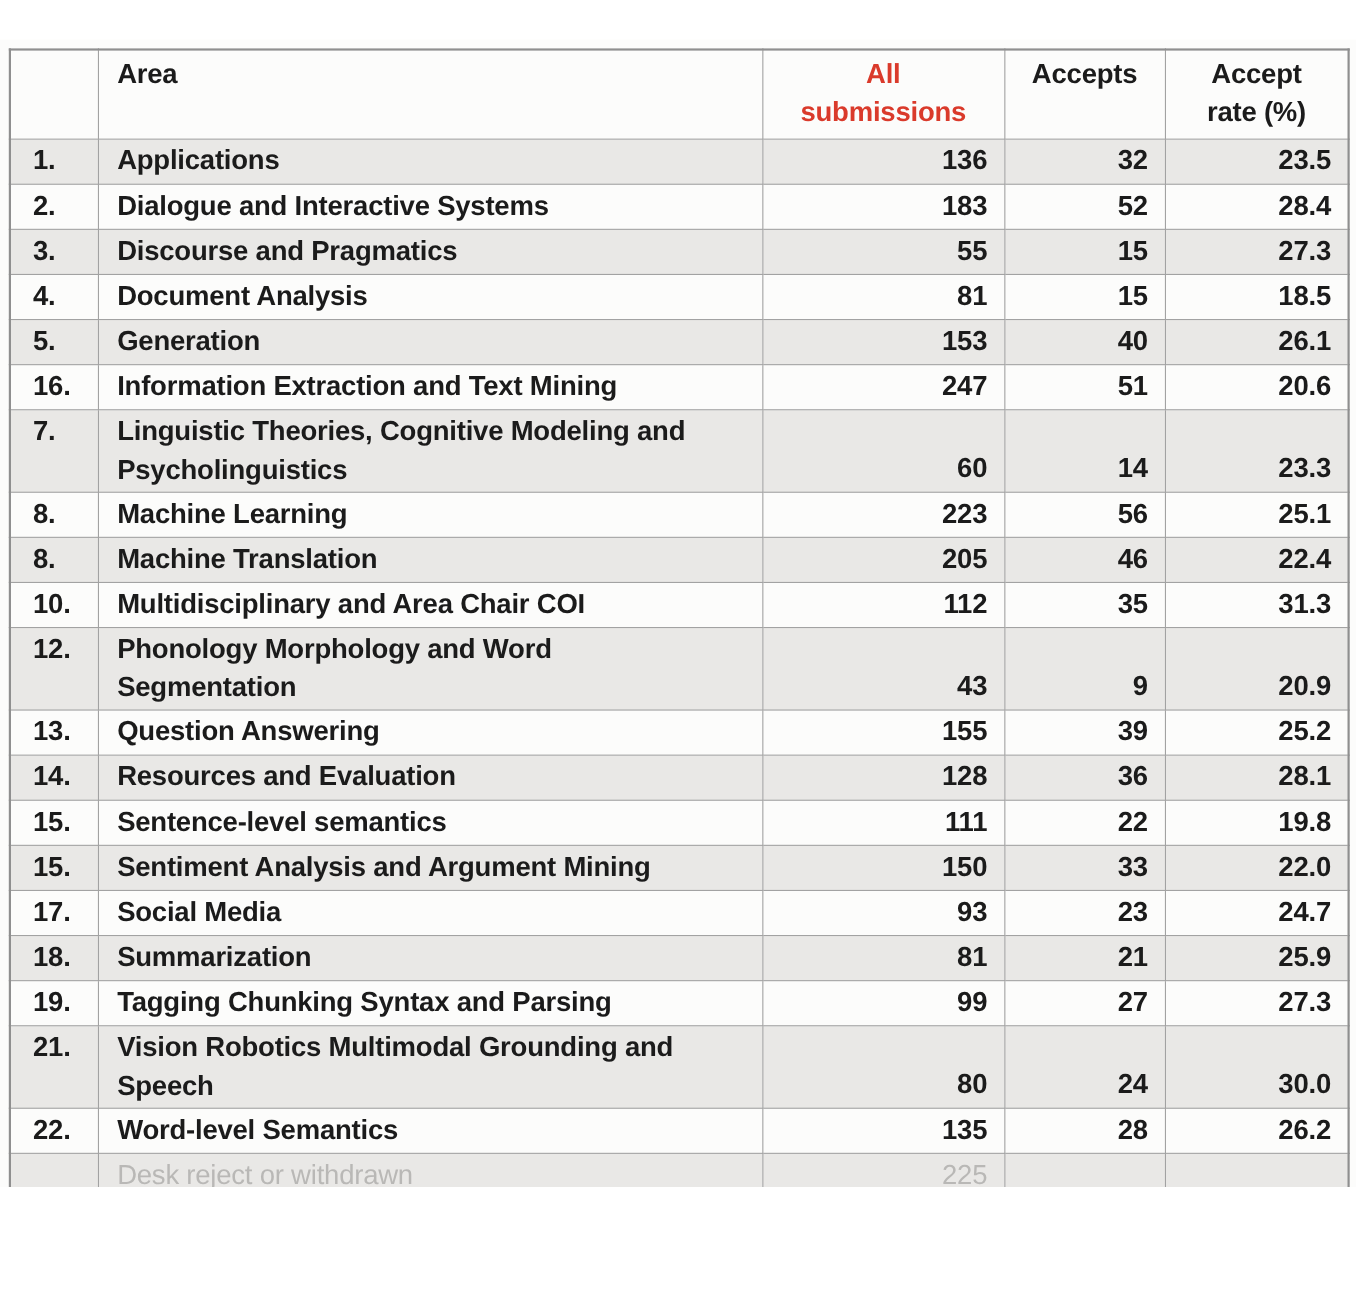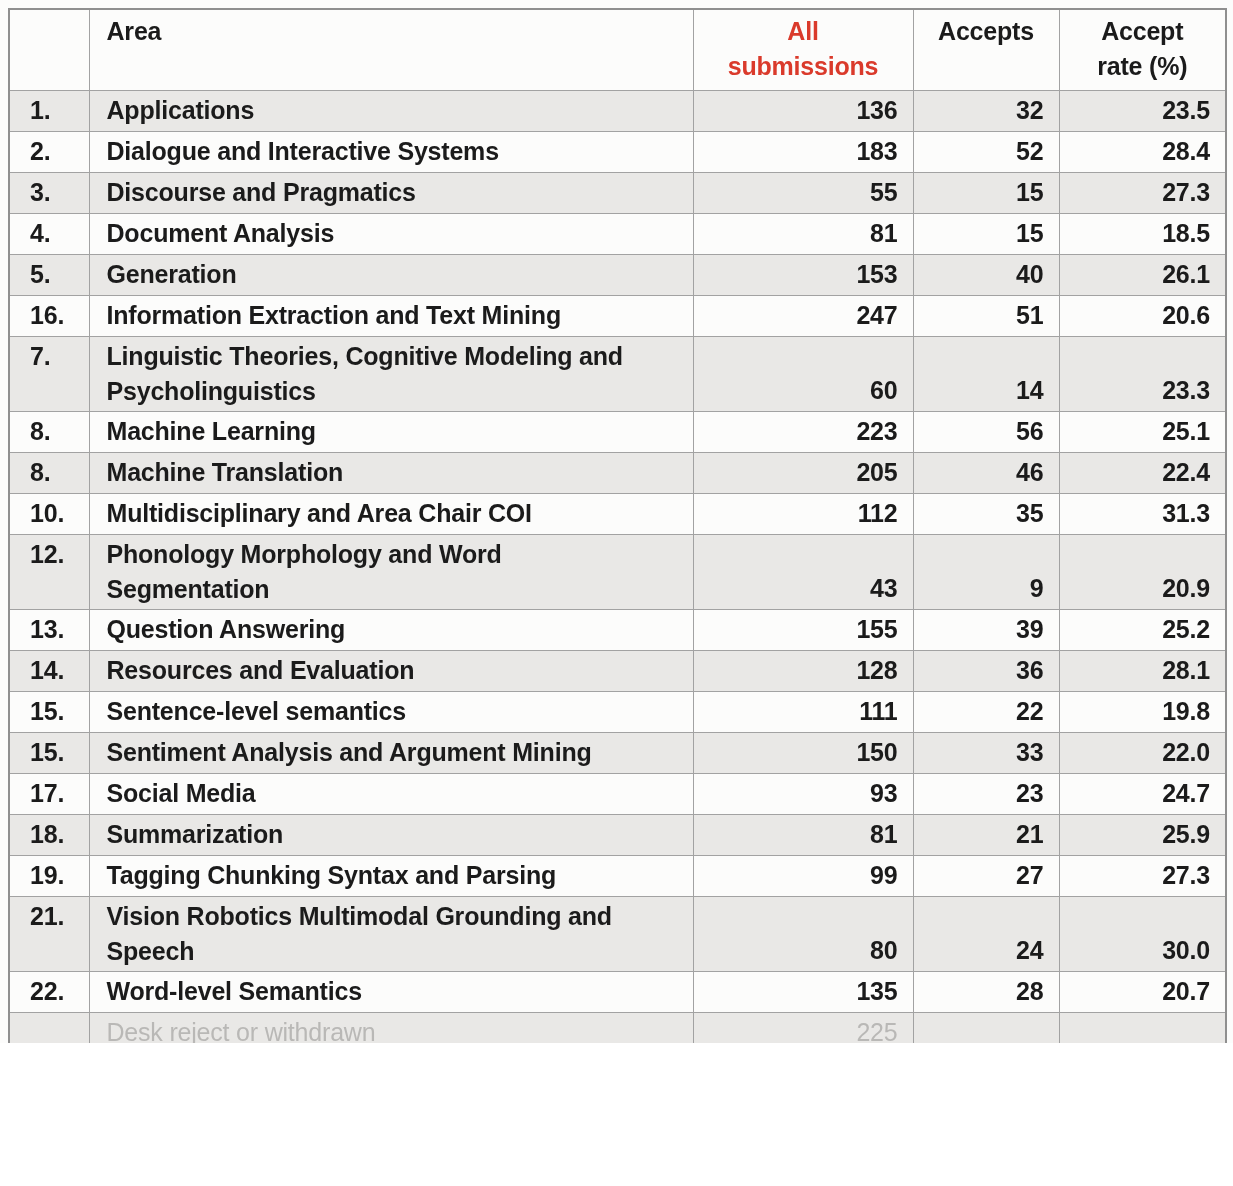--- a/index.html
+++ b/index.html
@@ -4,20 +4,21 @@
 <style>
   * { margin: 0; padding: 0; box-sizing: border-box; }
   html, body { background: #ffffff; }
   body { font-family: "Liberation Sans", "DejaVu Sans", sans-serif; }
   .page {
     position: relative;
     width: 1233px;
     height: 1043px;
     background: #fcfcfb;
     overflow: hidden;
+    margin-top: 36px;
   }
   table.stats {
     position: absolute;
     left: 8px;
     top: 8px;
     width: 1217px;
     border-collapse: collapse;
     table-layout: fixed;
     border: 2px solid #8f8f8f;
   }
@@ -243,21 +244,21 @@
 Speech</td>
           <td class="cell-all">80</td>
           <td class="cell-accepts">24</td>
           <td class="cell-rate">30.0</td>
         </tr>
         <tr>
           <td class="cell-num">22.</td>
           <td class="cell-area">Word-level Semantics</td>
           <td class="cell-all">135</td>
           <td class="cell-accepts">28</td>
-          <td class="cell-rate">20.7</td>
+          <td class="cell-rate">26.2</td>
         </tr>
         <tr class="muted">
           <td class="cell-num"></td>
           <td class="cell-area">Desk reject or withdrawn</td>
           <td class="cell-all">225</td>
           <td class="cell-accepts"></td>
           <td class="cell-rate"></td>
         </tr>
         <tr class="total">
           <td class="cell-num"></td>

